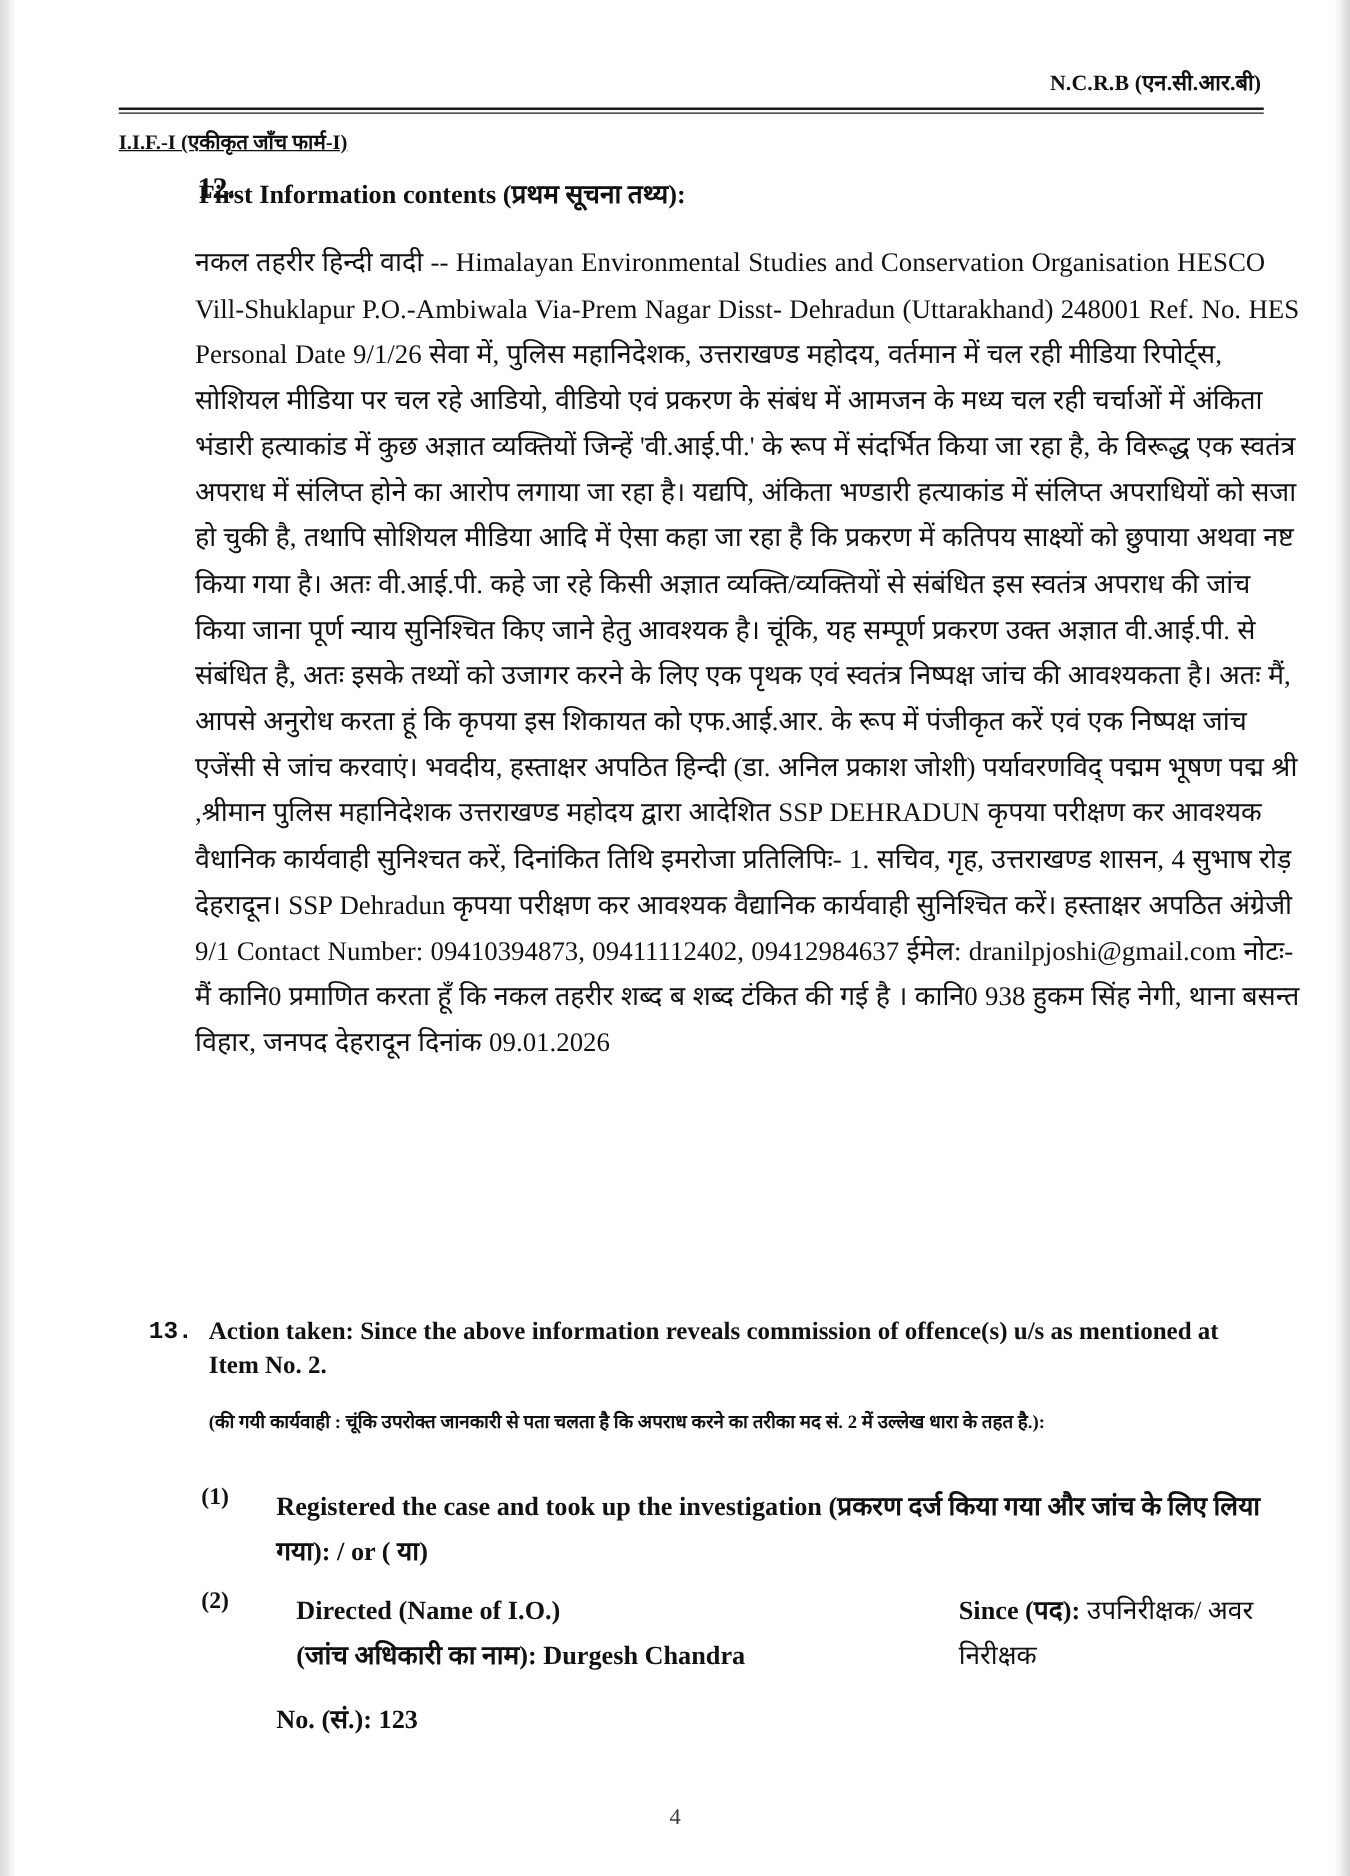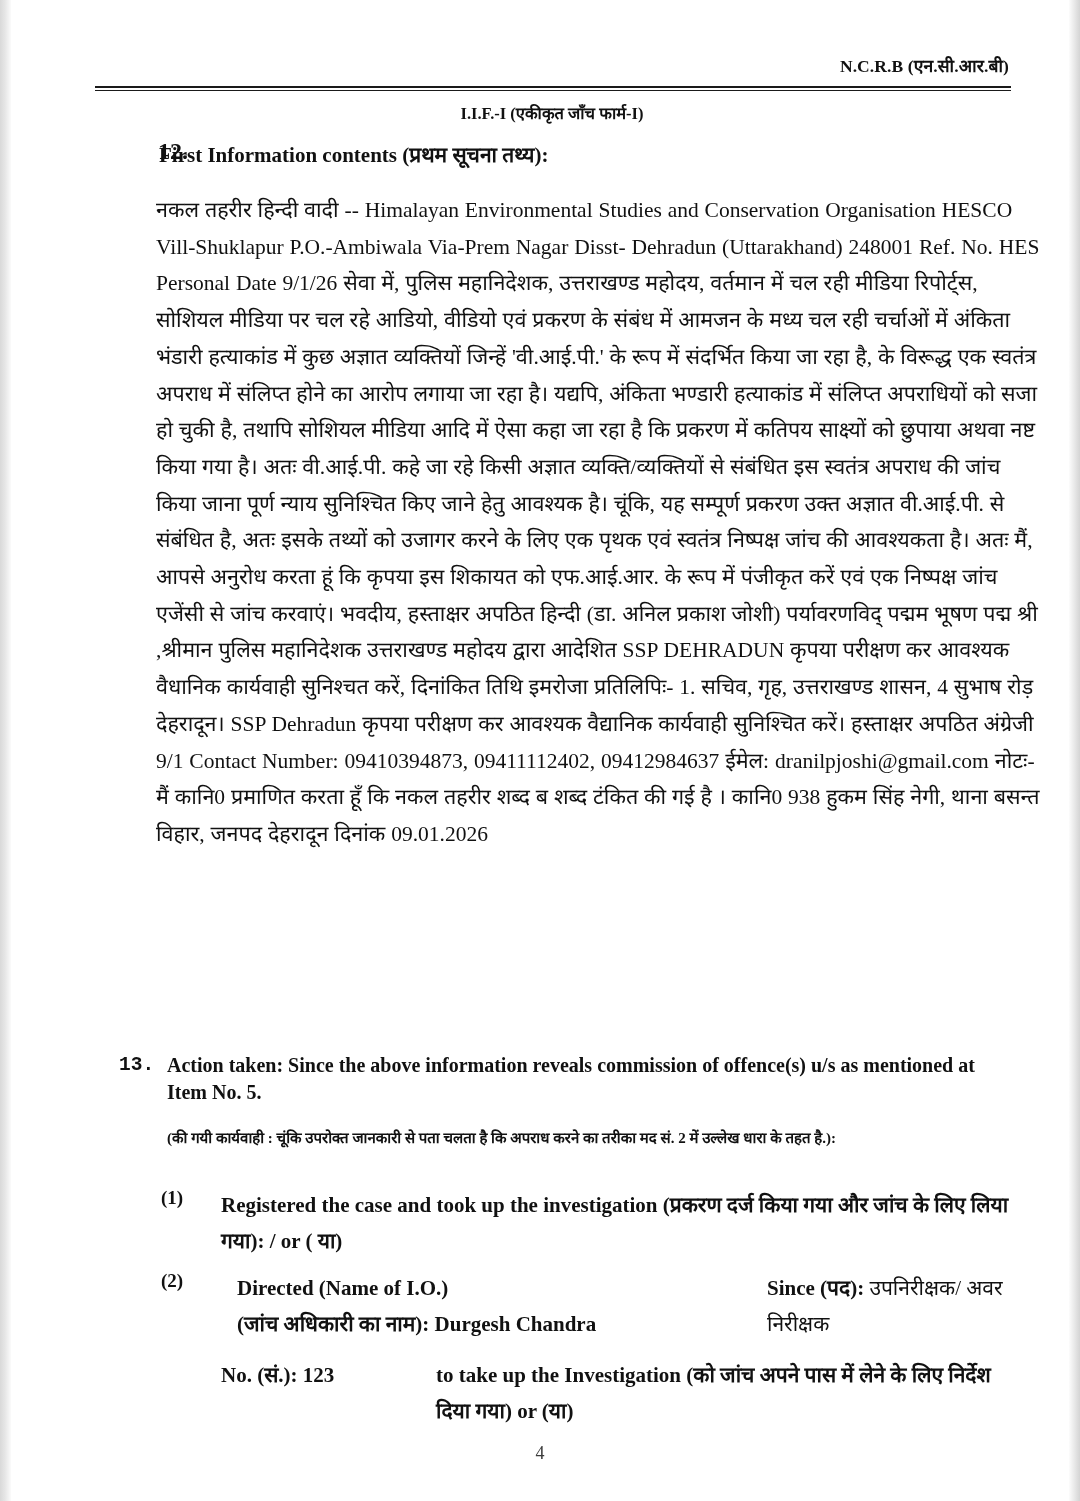--- a/index.html
+++ b/index.html
@@ -62,26 +62,27 @@
     padding-right: 2px;
   }
   .rule {
     margin-top: 9px;
     border-top: 2.6px solid #1a1a1a;
     border-bottom: 1px solid #1a1a1a;
     height: 2px;
     box-sizing: content-box;
   }
   .hdr-line-2 {
-    text-align: center;
+    text-align: left;
     font-weight: bold;
     font-size: 16.5px;
     line-height: 1.2;
     margin-top: 13px;
     padding-right: 2px;
+    text-decoration: underline;
   }
 
   
   .item12 {
     position: absolute;
     left: 100px;
     top: 138px;
     right: 58px;
   }
   .item12-num {
@@ -218,21 +219,21 @@
       <div class="item12-num">12.</div>
       <div class="item12-title">First Information contents (प्रथम सूचना तथ्य):</div>
     </div>
 
     <div class="body-block">
       <p class="lastpara">नकल तहरीर हिन्दी वादी -- Himalayan Environmental Studies and Conservation Organisation HESCO Vill-Shuklapur P.O.-Ambiwala Via-Prem Nagar Disst- Dehradun (Uttarakhand) 248001 Ref. No. HES Personal Date 9/1/26 सेवा में, पुलिस महानिदेशक, उत्तराखण्ड महोदय, वर्तमान में चल रही मीडिया रिपोर्ट्स, सोशियल मीडिया पर चल रहे आडियो, वीडियो एवं प्रकरण के संबंध में आमजन के मध्य चल रही चर्चाओं में अंकिता भंडारी हत्याकांड में कुछ अज्ञात व्यक्तियों जिन्हें 'वी.आई.पी.' के रूप में संदर्भित किया जा रहा है, के विरूद्ध एक स्वतंत्र अपराध में संलिप्त होने का आरोप लगाया जा रहा है। यद्यपि, अंकिता भण्डारी हत्याकांड में संलिप्त अपराधियों को सजा हो चुकी है, तथापि सोशियल मीडिया आदि में ऐसा कहा जा रहा है कि प्रकरण में कतिपय साक्ष्यों को छुपाया अथवा नष्ट किया गया है। अतः वी.आई.पी. कहे जा रहे किसी अज्ञात व्यक्ति/व्यक्तियों से संबंधित इस स्वतंत्र अपराध की जांच किया जाना पूर्ण न्याय सुनिश्चित किए जाने हेतु आवश्यक है। चूंकि, यह सम्पूर्ण प्रकरण उक्त अज्ञात वी.आई.पी. से संबंधित है, अतः इसके तथ्यों को उजागर करने के लिए एक पृथक एवं स्वतंत्र निष्पक्ष जांच की आवश्यकता है। अतः मैं, आपसे अनुरोध करता हूं कि कृपया इस शिकायत को एफ.आई.आर. के रूप में पंजीकृत करें एवं एक निष्पक्ष जांच एजेंसी से जांच करवाएं। भवदीय, हस्ताक्षर अपठित हिन्दी (डा. अनिल प्रकाश जोशी) पर्यावरणविद् पद्मम भूषण पद्म श्री ,श्रीमान पुलिस महानिदेशक उत्तराखण्ड महोदय द्वारा आदेशित SSP DEHRADUN कृपया परीक्षण कर आवश्यक वैधानिक कार्यवाही सुनिश्चत करें, दिनांकित तिथि इमरोजा प्रतिलिपिः- 1. सचिव, गृह, उत्तराखण्ड शासन, 4 सुभाष रोड़ देहरादून। SSP Dehradun कृपया परीक्षण कर आवश्यक वैद्यानिक कार्यवाही सुनिश्चित करें। हस्ताक्षर अपठित अंग्रेजी 9/1 Contact Number: 09410394873, 09411112402, 09412984637 ईमेल: dranilpjoshi@gmail.com नोटः- मैं कानि0 प्रमाणित करता हूँ कि नकल तहरीर शब्द ब शब्द टंकित की गई है । कानि0 938 हुकम सिंह नेगी, थाना बसन्त विहार, जनपद देहरादून दिनांक 09.01.2026</p>
     </div>
 
     <div class="item13">
       <div class="item13-num">13.</div>
-      <div class="item13-head">Action taken: Since the above information reveals commission of offence(s) u/s as mentioned at Item No. 5.</div>
+      <div class="item13-head">Action taken: Since the above information reveals commission of offence(s) u/s as mentioned at Item No. 2.</div>
       <div class="item13-sub">(की गयी कार्यवाही : चूंकि उपरोक्त जानकारी से पता चलता है कि अपराध करने का तरीका मद सं. 2 में उल्लेख धारा के तहत है.):</div>
     </div>
 
     <div class="sub sub1">
       <div class="sub-num">(1)</div>
       <div class="sub-body">Registered the case and took up the investigation (प्रकरण दर्ज किया गया और जांच के लिए लिया गया):  /   or ( या)</div>
     </div>
 
     <div class="sub sub2">
       <div class="sub-num">(2)</div>
@@ -255,21 +256,20 @@
       </div>
     </div>
 
     <div class="sub sub3">
       <div class="sub-body">
         <div class="no-row">
           <div class="no-label">
             <span>No. (सं.):</span>
             <span class="reg">123</span>
           </div>
-          <div class="no-rest">to take up the Investigation (को जांच अपने पास में लेने के लिए निर्देश दिया गया) or (या)</div>
         </div>
       </div>
     </div>
 
     <div class="pageno">4</div>
 
   </div>
 </div>
 
 </body></html>

